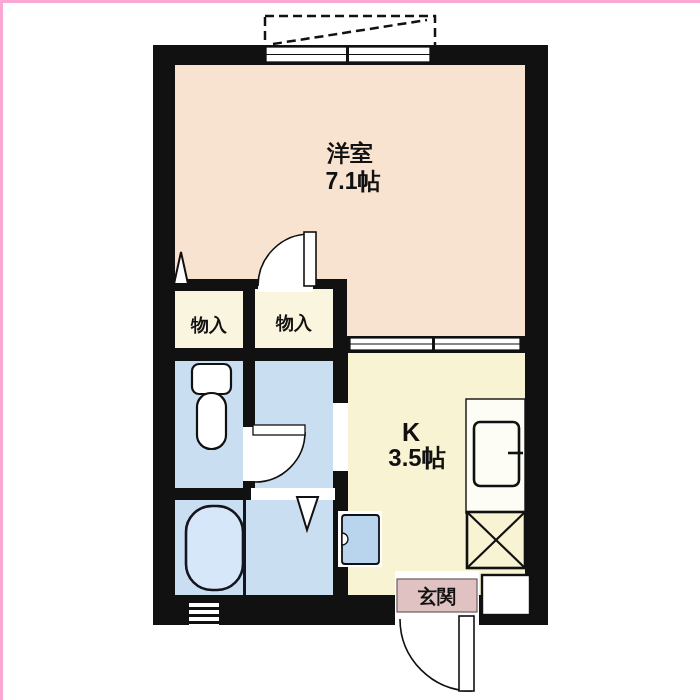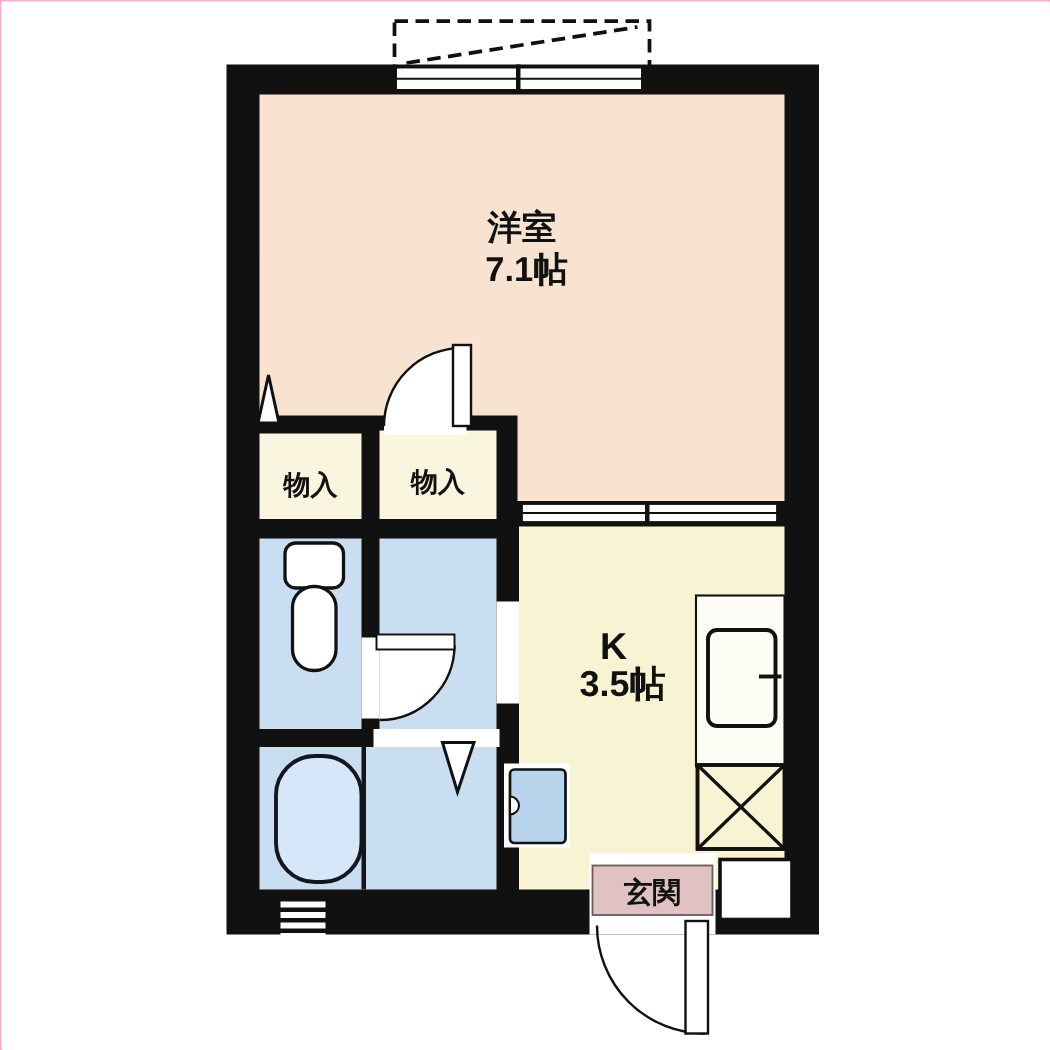--- a/index.html
+++ b/index.html
@@ -1,19 +1,19 @@
 <!DOCTYPE html>
 <html><head>
 <meta charset="utf-8">
 <style>
   html,body{margin:0;padding:0;background:#ffffff;}
   .canvas{
     position:relative;width:700px;height:700px;background:#ffffff;
     font-family:"Liberation Sans", sans-serif;
-    box-sizing:border-box;border:1px solid #f9a8d4;
+    box-sizing:border-box;border:3px solid #f9a8d4;
   }
   svg{position:absolute;left:0;top:0;}
   text{font-family:"Liberation Sans","DejaVu Sans",sans-serif;fill:#111111;}
   .room-label{font-weight:bold;}
 </style>
 </head>
 <body>
 
 <div class="canvas">
 <svg width="700" height="700" viewBox="0 0 700 700">

